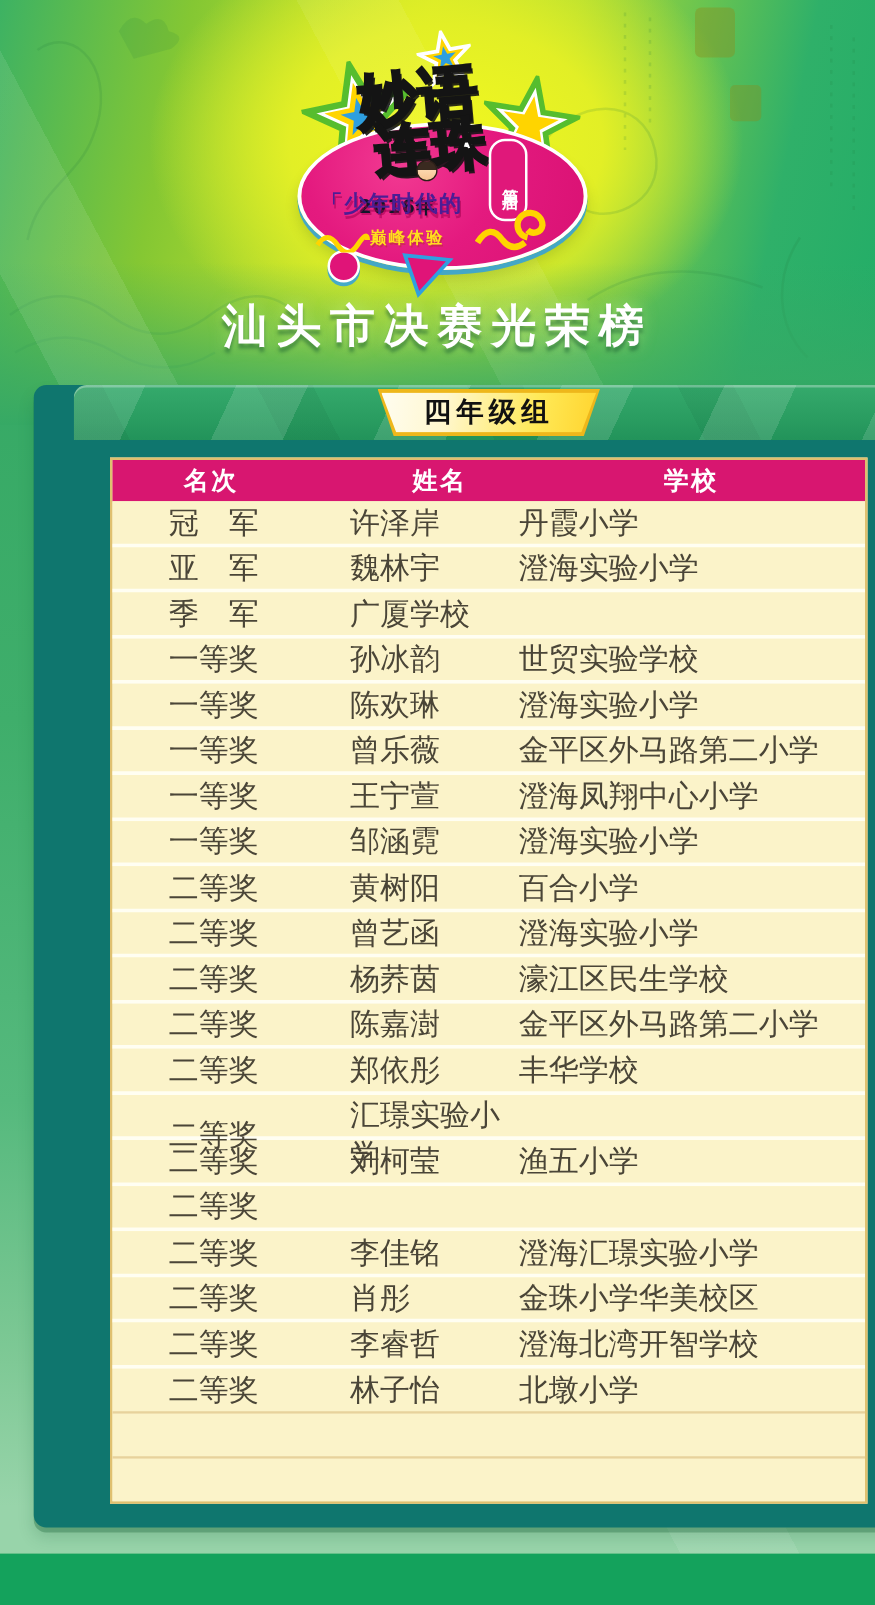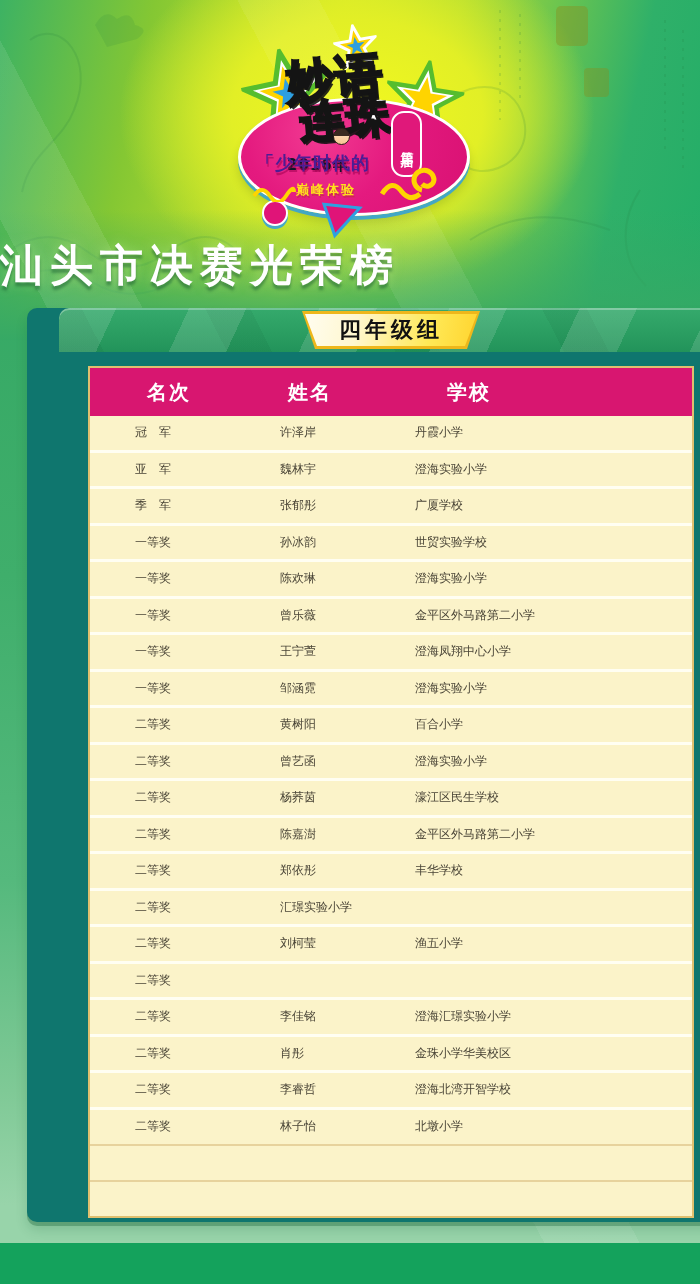--- a/index.html
+++ b/index.html
@@ -86,21 +86,21 @@
   .flourish{position:absolute;}
   .boy-head{
     position:absolute;left:333px;top:128px;width:15px;height:15px;border-radius:50%;
     background:linear-gradient(180deg,#3a2a20 0%,#3a2a20 45%,#fcd7ae 45%,#f7c392 100%);
     border:1px solid #2c2018;z-index:4;
   }
 
   
   .main-title{
     position:absolute;left:0;top:244px;width:700px;z-index:3;
-    text-align:left;color:#ffffff;font-size:43px;font-weight:900;
+    text-align:center;color:#ffffff;font-size:36px;font-weight:900;
     letter-spacing:7px;line-height:1;
     text-shadow:0 4px 3px rgba(15,85,45,.5),0 0 12px rgba(205,245,140,.55);
   }
 
   
   .card{
     position:absolute;left:27px;top:308px;width:664px;height:914px;z-index:2;
     background:#0f766e;border-radius:10px;
     box-shadow:0 4px 0 rgba(14,88,48,.30),0 8px 12px rgba(14,88,48,.18);
     padding-left:32px;
@@ -127,31 +127,31 @@
     display:flex;align-items:center;justify-content:center;
     color:#111;font-size:22px;font-weight:900;letter-spacing:4px;
   }
 
   
   .table{
     width:606px;margin:14px auto 0;border:2px solid #dfc06f;box-sizing:border-box;
     background:#fbf3c9;
   }
   .thead{
-    height:48px;background:#d81670;display:grid;grid-template-columns:190px 135px auto;
-    align-items:center;color:#fff;font-size:20px;font-weight:bold;letter-spacing:2px;
+    height:33px;background:#d81670;display:grid;grid-template-columns:190px 135px auto;
+    align-items:center;color:#fff;font-size:20px;font-weight:bold;letter-spacing:2px;gap:42px;
   }
   .thead .th1{padding-left:57px;}
   .thead .th2{padding-left:8px;}
   .thead .th3{padding-left:32px;}
   .tr{
     height:36.5px;box-sizing:border-box;background:#fbf3c9;
     border-bottom:3px solid #fffef2;
     display:grid;grid-template-columns:190px 135px auto;align-items:center;
-    color:#4a4537;font-size:12px;
+    color:#4a4537;font-size:24px;
   }
   .tr .c1{padding-left:45px;}
   .tbody .tr:nth-child(20){border-bottom:2px solid #e7d29c;}
   .tr.empty{height:36px;border-bottom:2px solid #e7d29c;}
   .tr.empty:last-child{border-bottom:none;height:34px;}
 </style>
 </head>
 <body>
 
 <div class="bg-mid"></div>
@@ -252,21 +252,20 @@
     <span class="c2">许泽岸</span>
     <span class="c3">丹霞小学</span>
   </div>
         <div class="tr">
     <span class="c1">亚　军</span>
     <span class="c2">魏林宇</span>
     <span class="c3">澄海实验小学</span>
   </div>
         <div class="tr">
     <span class="c1">季　军</span>
-    <span class="c2">张郁彤</span>
     <span class="c3">广厦学校</span>
   </div>
         <div class="tr">
     <span class="c1">一等奖</span>
     <span class="c2">孙冰韵</span>
     <span class="c3">世贸实验学校</span>
   </div>
         <div class="tr">
     <span class="c1">一等奖</span>
     <span class="c2">陈欢琳</span>

